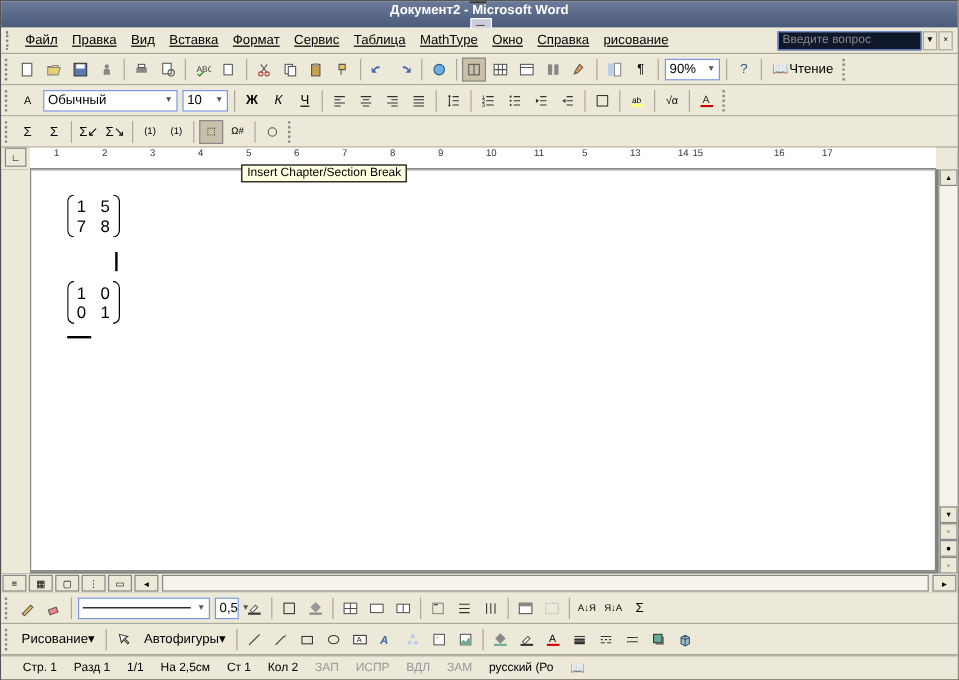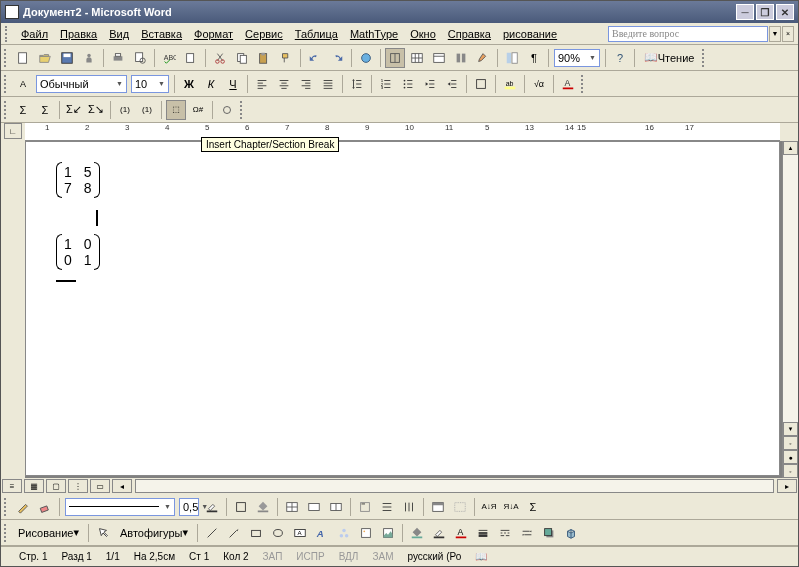--- a/index.html
+++ b/index.html
@@ -1,25 +1,25 @@
 <!DOCTYPE html>
 <html><head>
 <meta charset="utf-8">
 <style>
 * { margin: 0; padding: 0; box-sizing: border-box; font-family: Tahoma, Arial, sans-serif; }
 body { background: #ece9d8; font-size: 11px; color: #000; overflow: hidden; }
 .window { width: 799px; height: 567px; border: 1px solid #555; background: #ece9d8; display: flex; flex-direction: column; }
-.titlebar { height: 22px; background: linear-gradient(#6b7a99, #4a5a7a); display: flex; align-items: center; color: #fff; padding: 0 4px; font-size: 11px; font-weight: bold; }
+.titlebar { height: 22px; background: linear-gradient(#6b7a99, #4a5a7a); display: flex; align-items: center; color: #fff; padding: 0 4px; font-size: 11px; font-weight: bold; flex-direction: column; }
 .titlebar .icon { width: 14px; height: 14px; background: #fff; margin-right: 4px; border: 1px solid #333; }
 .titlebar .title { flex: 1; }
 .titlebar .ctl { width: 18px; height: 16px; background: #ccd; border: 1px solid #fff; margin-left: 2px; display: flex; align-items: center; justify-content: center; font-size: 10px; cursor: pointer; color: #333; }
 .menubar { height: 22px; background: #ece9d8; display: flex; align-items: center; padding: 0 4px; border-bottom: 1px solid #aca899; }
 .menubar .grip { width: 6px; height: 16px; border-left: 2px dotted #888; margin-right: 4px; }
 .menubar .mi { padding: 2px 6px; cursor: pointer; text-decoration: underline; }
-.menubar .ask { margin-left: auto; width: 160px; height: 16px; border: 1px solid #7a96df; background: #ffffff; padding: 0 3px; font-size: 10px; color: #888; display: flex; align-items: center; font-family: Liberation Serif, serif; }
+.menubar .ask { margin-left: auto; width: 120px; height: 16px; border: 1px solid #7a96df; background: #0f172a; padding: 0 3px; font-size: 10px; color: #888; display: flex; align-items: center; }
 .menubar .drop { width: 12px; height: 16px; border: 1px solid #aca899; margin-left: 1px; display: flex; align-items: center; justify-content: center; font-size: 7px; }
 .tb { height: 26px; background: #ece9d8; display: flex; align-items: center; padding: 0 3px; border-bottom: 1px solid #aca899; }
 .tb .grip { width: 5px; height: 18px; border-left: 2px dotted #888; margin-right: 3px; }
 .btn { width: 20px; height: 20px; border: 1px solid transparent; display: flex; align-items: center; justify-content: center; cursor: pointer; font-size: 11px; margin: 0 1px; }
 .btn svg { width: 14px; height: 14px; }
 .sep { width: 1px; height: 18px; background: #aca899; margin: 0 3px; }
 .combo { height: 18px; border: 1px solid #7a96df; background: #fff; display: flex; align-items: center; padding: 0 3px; margin: 0 2px; font-size: 11px; }
 .combo .ar { margin-left: auto; font-size: 7px; padding-left: 3px; color: #555; }
 .doc-area { flex: 1; display: flex; flex-direction: column; background: #808080; position: relative; }
 .ruler-h { height: 18px; background: #fff; border-bottom: 1px solid #888; position: relative; margin: 0 18px 0 24px; }
@@ -215,21 +215,21 @@
     <div class="sep"></div>
     <div class="btn" style="color:#357">?</div>
     <div class="sep"></div>
     <div class="lbl-btn">📖 <span>Чтение</span></div>
     <div class="grip" style="margin-left:2px"></div>
   </div>
 
   <div class="tb">
     <div class="grip"></div>
     <div class="btn" style="font-size:9px">A</div>
-    <div class="combo" style="width:91px">
+    <div class="combo" style="width:112px">
         <span>Обычный</span>
         <span class="ar">▼</span>
       </div>
     <div class="combo" style="width:38px">
         <span>10</span>
         <span class="ar">▼</span>
       </div>
     <div class="sep"></div>
     <div class="btn" style="font-weight:bold">Ж</div>
     <div class="btn" style="font-style:italic">К</div>

